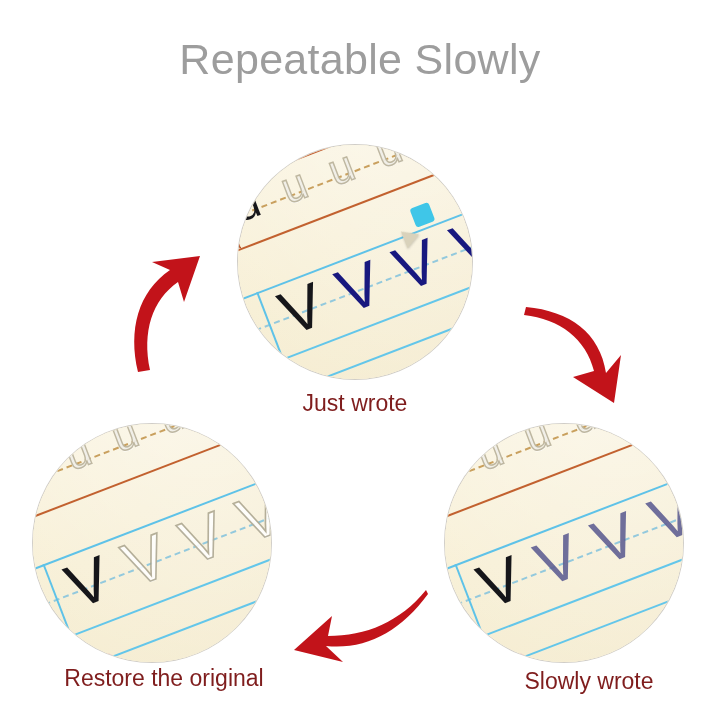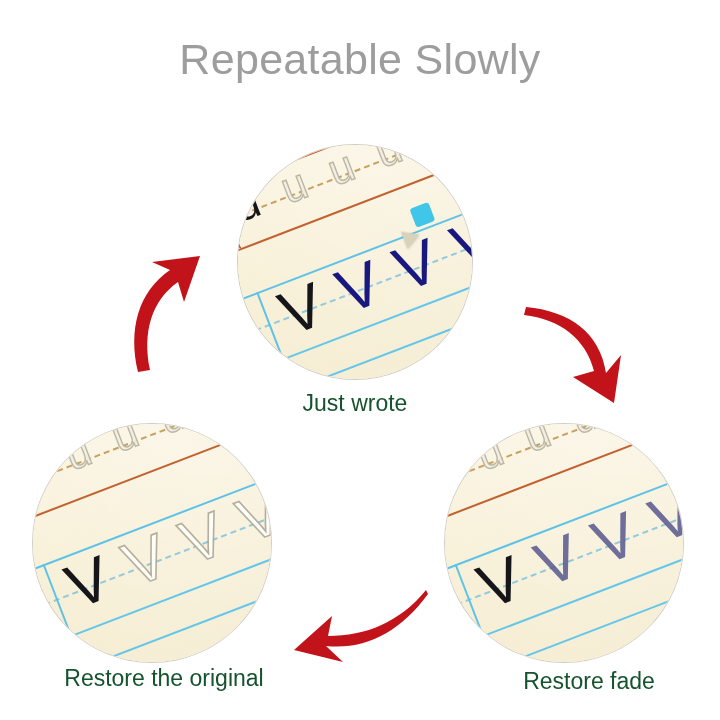--- a/index.html
+++ b/index.html
@@ -135,21 +135,21 @@
     width: 20px; height: 20px;
     border-radius: 3px;
     background: #3fc6e8;
   }
 
   
   .caption {
     position: absolute;
     text-align: center;
     font-size: 23px;
-    color: #14532d;
+    color: #7f1d1d;
     font-weight: 400;
     user-select: none;
     white-space: nowrap;
   }
 
   
   .arrow {
     position: absolute;
     pointer-events: none;
   }
@@ -257,21 +257,21 @@
       <span class="glyph v ink-black">V</span>
       <span class="glyph v ink-faded">V</span>
       <span class="glyph v ink-faded">V</span>
       <span class="glyph v ink-faded">V</span>
     </div>
 
     <div class="flower" style="left:31%; top:66%;"></div>
   </div>
 </div>
 
-<div class="caption" style="left:484px; top:668px; width:210px;">Restore fade</div>
+<div class="caption" style="left:484px; top:668px; width:210px;">Slowly wrote</div>
 
 <svg class="arrow" style="left:518px; top:285px;" width="135" height="125" viewBox="0 0 135 125">
   <path d="M8 22 C 52 26, 82 48, 88 88 L 103 70 L 96 118 L 55 92 L 76 86
            C 68 54, 42 34, 6 30 Z" fill="#c2131a"></path>
 </svg>
 
 <svg class="arrow" style="left:288px; top:588px;" width="145" height="82" viewBox="0 0 145 82">
   <path d="M140 6 C 112 44, 78 62, 38 58 L 55 74 L 6 62 L 44 28 L 40 48
            C 78 48, 112 34, 138 2 Z" fill="#c2131a"></path>
 </svg>

